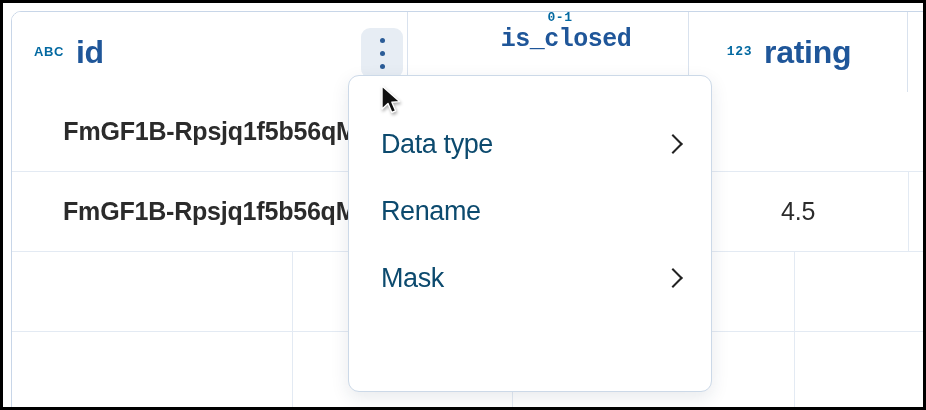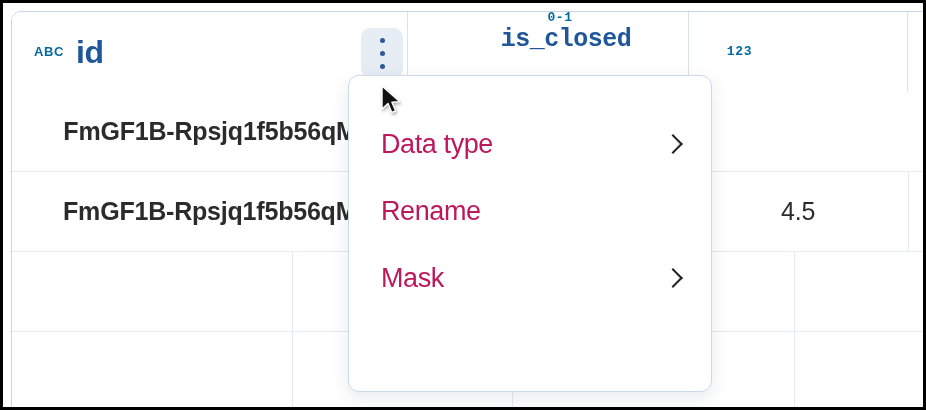--- a/index.html
+++ b/index.html
@@ -152,21 +152,21 @@
   .menu-item {
     display: flex;
     align-items: center;
     justify-content: space-between;
     height: 67px;
     padding: 0 30px 0 32px;
     cursor: pointer;
   }
   .menu-label {
     font-size: 27px;
-    color: #be185d;
+    color: #0c4a6e;
     letter-spacing: -0.4px;
   }
   .menu-chevron {
     font-size: 0;
     width: 16px;
     height: 26px;
     position: relative;
   }
   .menu-chevron.has::before {
     content: "";
@@ -204,20 +204,21 @@
         <span class="col-name">id</span>
       </div>
 
       <div class="col-header col-isclosed">
         <span class="type-icon mono">0-1</span>
         <span class="col-name mono">is_closed</span>
       </div>
 
       <div class="col-header col-rating">
         <span class="type-icon mono">123</span>
+        <span class="col-name">rating</span>
       </div>
 
       <div class="col-header col-extra"></div>
 
       <div id="kebab-button">
         <span class="dot"></span>
         <span class="dot"></span>
         <span class="dot"></span>
       </div>
     </div>

